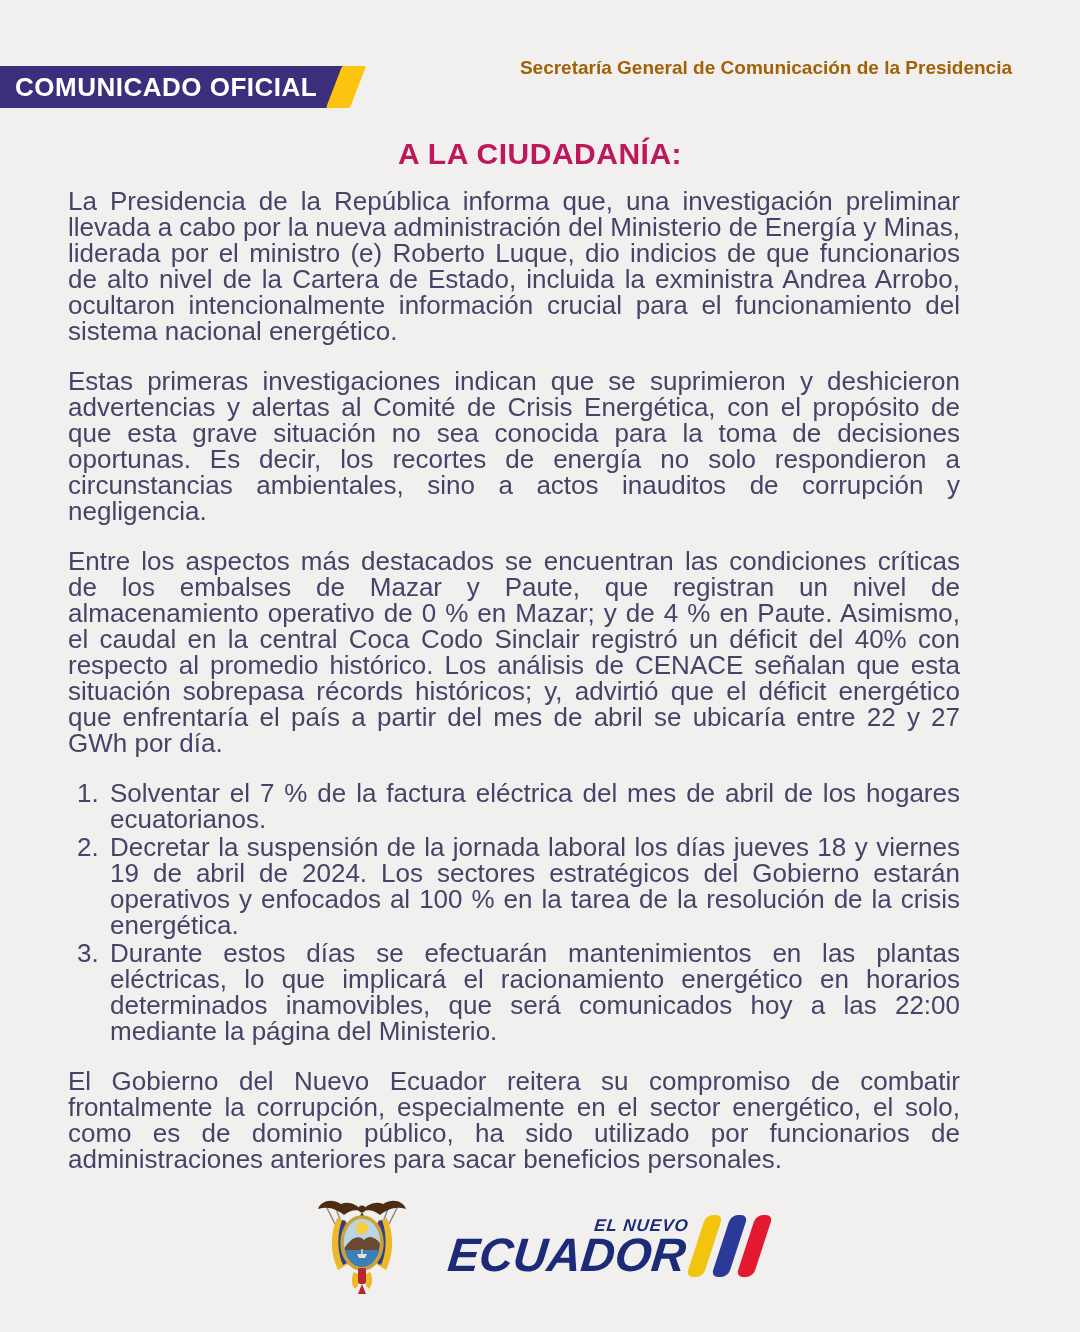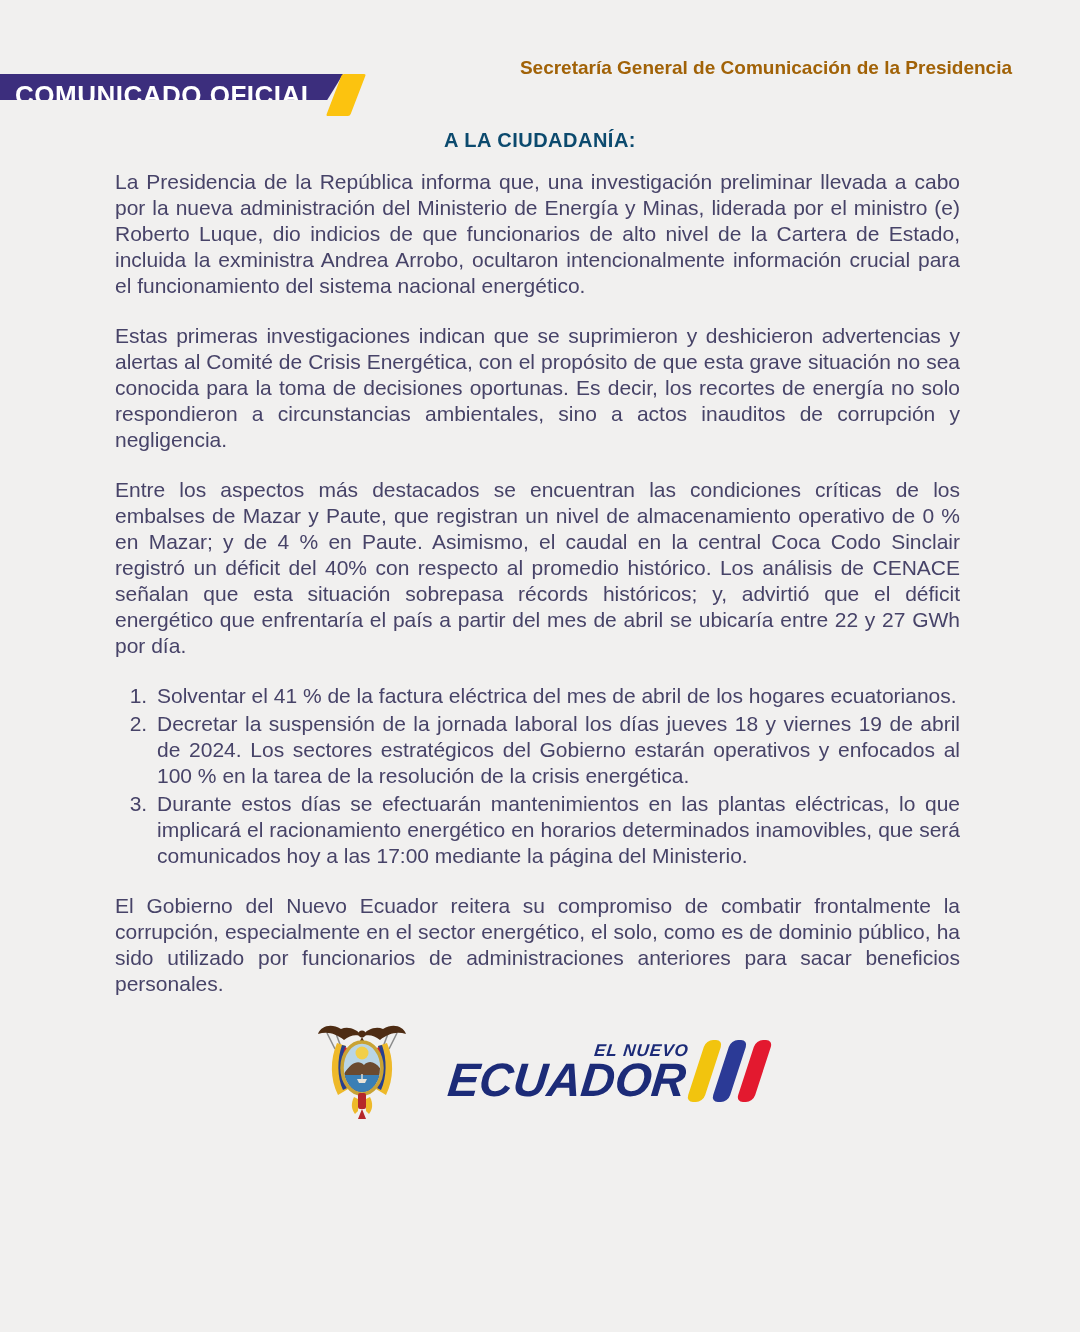--- a/index.html
+++ b/index.html
@@ -17,22 +17,22 @@
   
   .header {
     display: flex;
     justify-content: space-between;
     align-items: flex-start;
     padding: 55px 68px 0 0;
   }
   .banner-wrap {
     display: flex;
     align-items: stretch;
-    margin-top: 19px;
-    height: 26px;
+    margin-top: 11px;
+    height: 42px;
   }
   .banner {
     background: #3c2e7d;
     color: #ffffff;
     font-weight: bold;
     font-size: 26px;
     letter-spacing: 0.5px;
     line-height: 42px;
     padding: 0 26px 0 15px;
     clip-path: polygon(0 0, 100% 0, calc(100% - 16px) 100%, 0 100%);
@@ -50,32 +50,32 @@
     text-align: right;
     color: #a16207;
     font-size: 19px;
     line-height: 26px;
   }
   .header-right .org { font-weight: bold; }
 
   
   .doc-title {
     text-align: center;
-    color: #0c4a6e;
-    font-size: 20px;
+    color: #be185d;
+    font-size: 30px;
     font-weight: bold;
     letter-spacing: 0.5px;
     margin-top: 29px;
     margin-bottom: 17px;
   }
 
   
   .content {
-    padding: 0 120px 0 115px;
-    font-size: 21px;
+    padding: 0 120px 0 68px;
+    font-size: 26px;
     line-height: 26px;
     text-align: justify;
   }
   .content p { margin-bottom: 24px; }
   .content ol {
     margin: 0 0 24px 0;
     padding-left: 38px;
     list-style: decimal outside;
   }
   .content ol li {
@@ -133,23 +133,23 @@
   </div>
 </div>
 
 <h1 class="doc-title">A LA CIUDADANÍA:</h1>
 
 <div class="content">
   <p>La Presidencia de la República informa que, una investigación preliminar llevada a cabo por la nueva administración del Ministerio de Energía y Minas, liderada por el ministro (e) Roberto Luque, dio indicios de que funcionarios de alto nivel de la Cartera de Estado, incluida la exministra Andrea Arrobo, ocultaron intencionalmente información crucial para el funcionamiento del sistema nacional energético.</p>
   <p>Estas primeras investigaciones indican que se suprimieron y deshicieron advertencias y alertas al Comité de Crisis Energética, con el propósito de que esta grave situación no sea conocida para la toma de decisiones oportunas. Es decir, los recortes de energía no solo respondieron a circunstancias ambientales, sino a actos inauditos de corrupción y negligencia.</p>
   <p>Entre los aspectos más destacados se encuentran las condiciones críticas de los embalses de Mazar y Paute, que registran un nivel de almacenamiento operativo de 0 % en Mazar; y de 4 % en Paute. Asimismo, el caudal en la central Coca Codo Sinclair registró un déficit del 40% con respecto al promedio histórico. Los análisis de CENACE señalan que esta situación sobrepasa récords históricos; y, advirtió que el déficit energético que enfrentaría el país a partir del mes de abril se ubicaría entre 22 y 27 GWh por día.</p>
   <ol>
-    <li>Solventar el 41 % de la factura eléctrica del mes de abril de los hogares ecuatorianos.</li>
+    <li>Solventar el 7 % de la factura eléctrica del mes de abril de los hogares ecuatorianos.</li>
     <li>Decretar la suspensión de la jornada laboral los días jueves 18 y viernes 19 de abril de 2024. Los sectores estratégicos del Gobierno estarán operativos y enfocados al 100 % en la tarea de la resolución de la crisis energética.</li>
-    <li>Durante estos días se efectuarán mantenimientos en las plantas eléctricas, lo que implicará el racionamiento energético en horarios determinados inamovibles, que será comunicados hoy a las 17:00 mediante la página del Ministerio.</li>
+    <li>Durante estos días se efectuarán mantenimientos en las plantas eléctricas, lo que implicará el racionamiento energético en horarios determinados inamovibles, que será comunicados hoy a las 22:00 mediante la página del Ministerio.</li>
   </ol>
   <p class="closing">El Gobierno del Nuevo Ecuador reitera su compromiso de combatir frontalmente la corrupción, especialmente en el sector energético, el solo, como es de dominio público, ha sido utilizado por funcionarios de administraciones anteriores para sacar beneficios personales.</p>
 </div>
 
 <div class="footer">
   <svg class="coat" viewBox="0 0 90 104" aria-hidden="true">
 
     <line x1="18" y1="30" x2="10" y2="14" stroke="#8a8a8a" stroke-width="1.6"></line>
     <line x1="24" y1="28" x2="18" y2="12" stroke="#8a8a8a" stroke-width="1.6"></line>
     <line x1="72" y1="30" x2="80" y2="14" stroke="#8a8a8a" stroke-width="1.6"></line>

